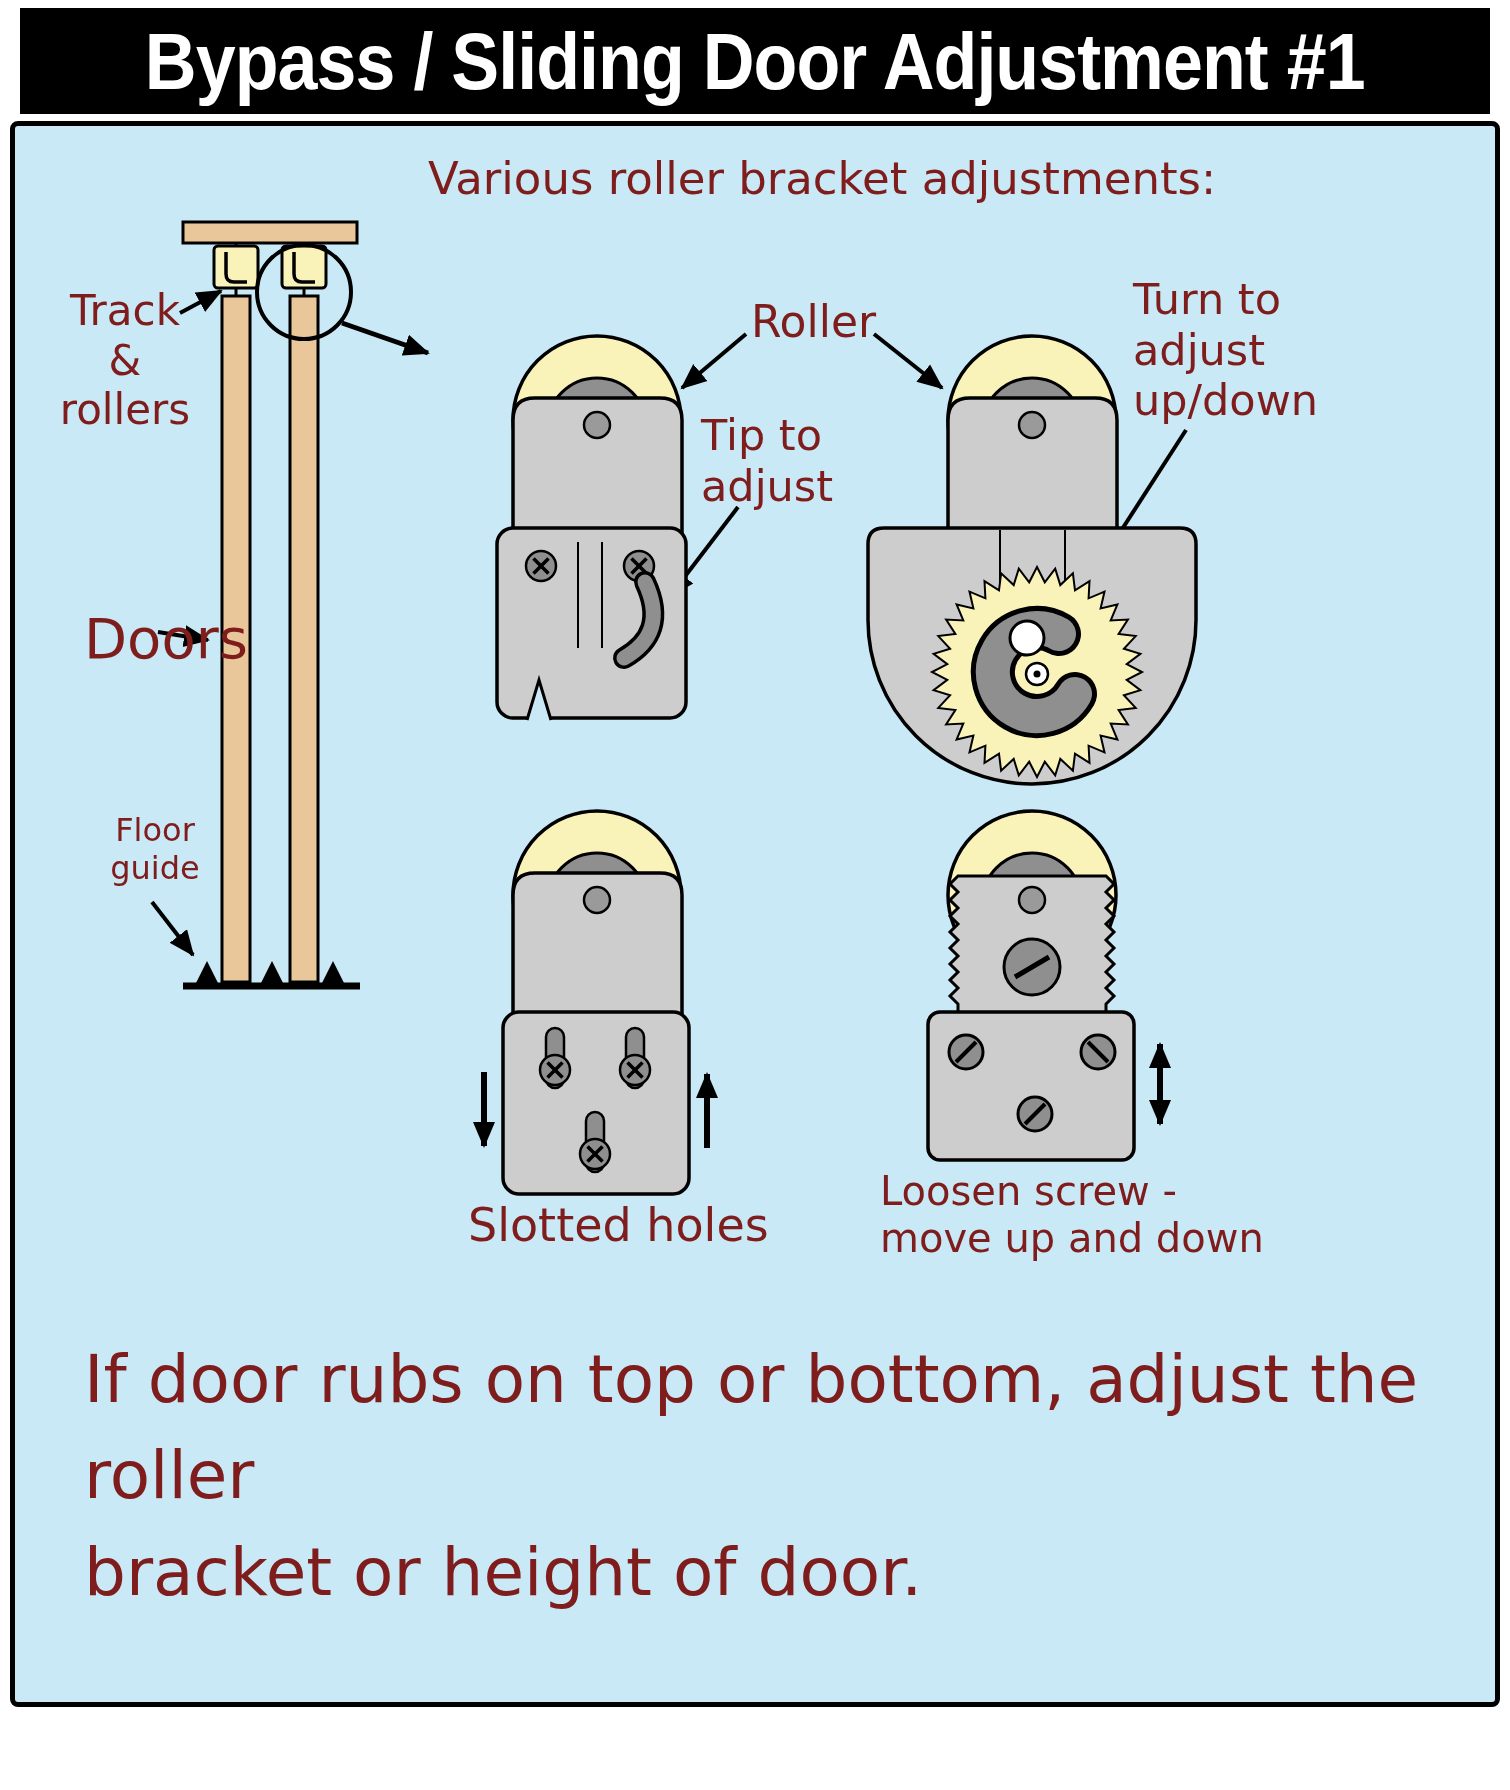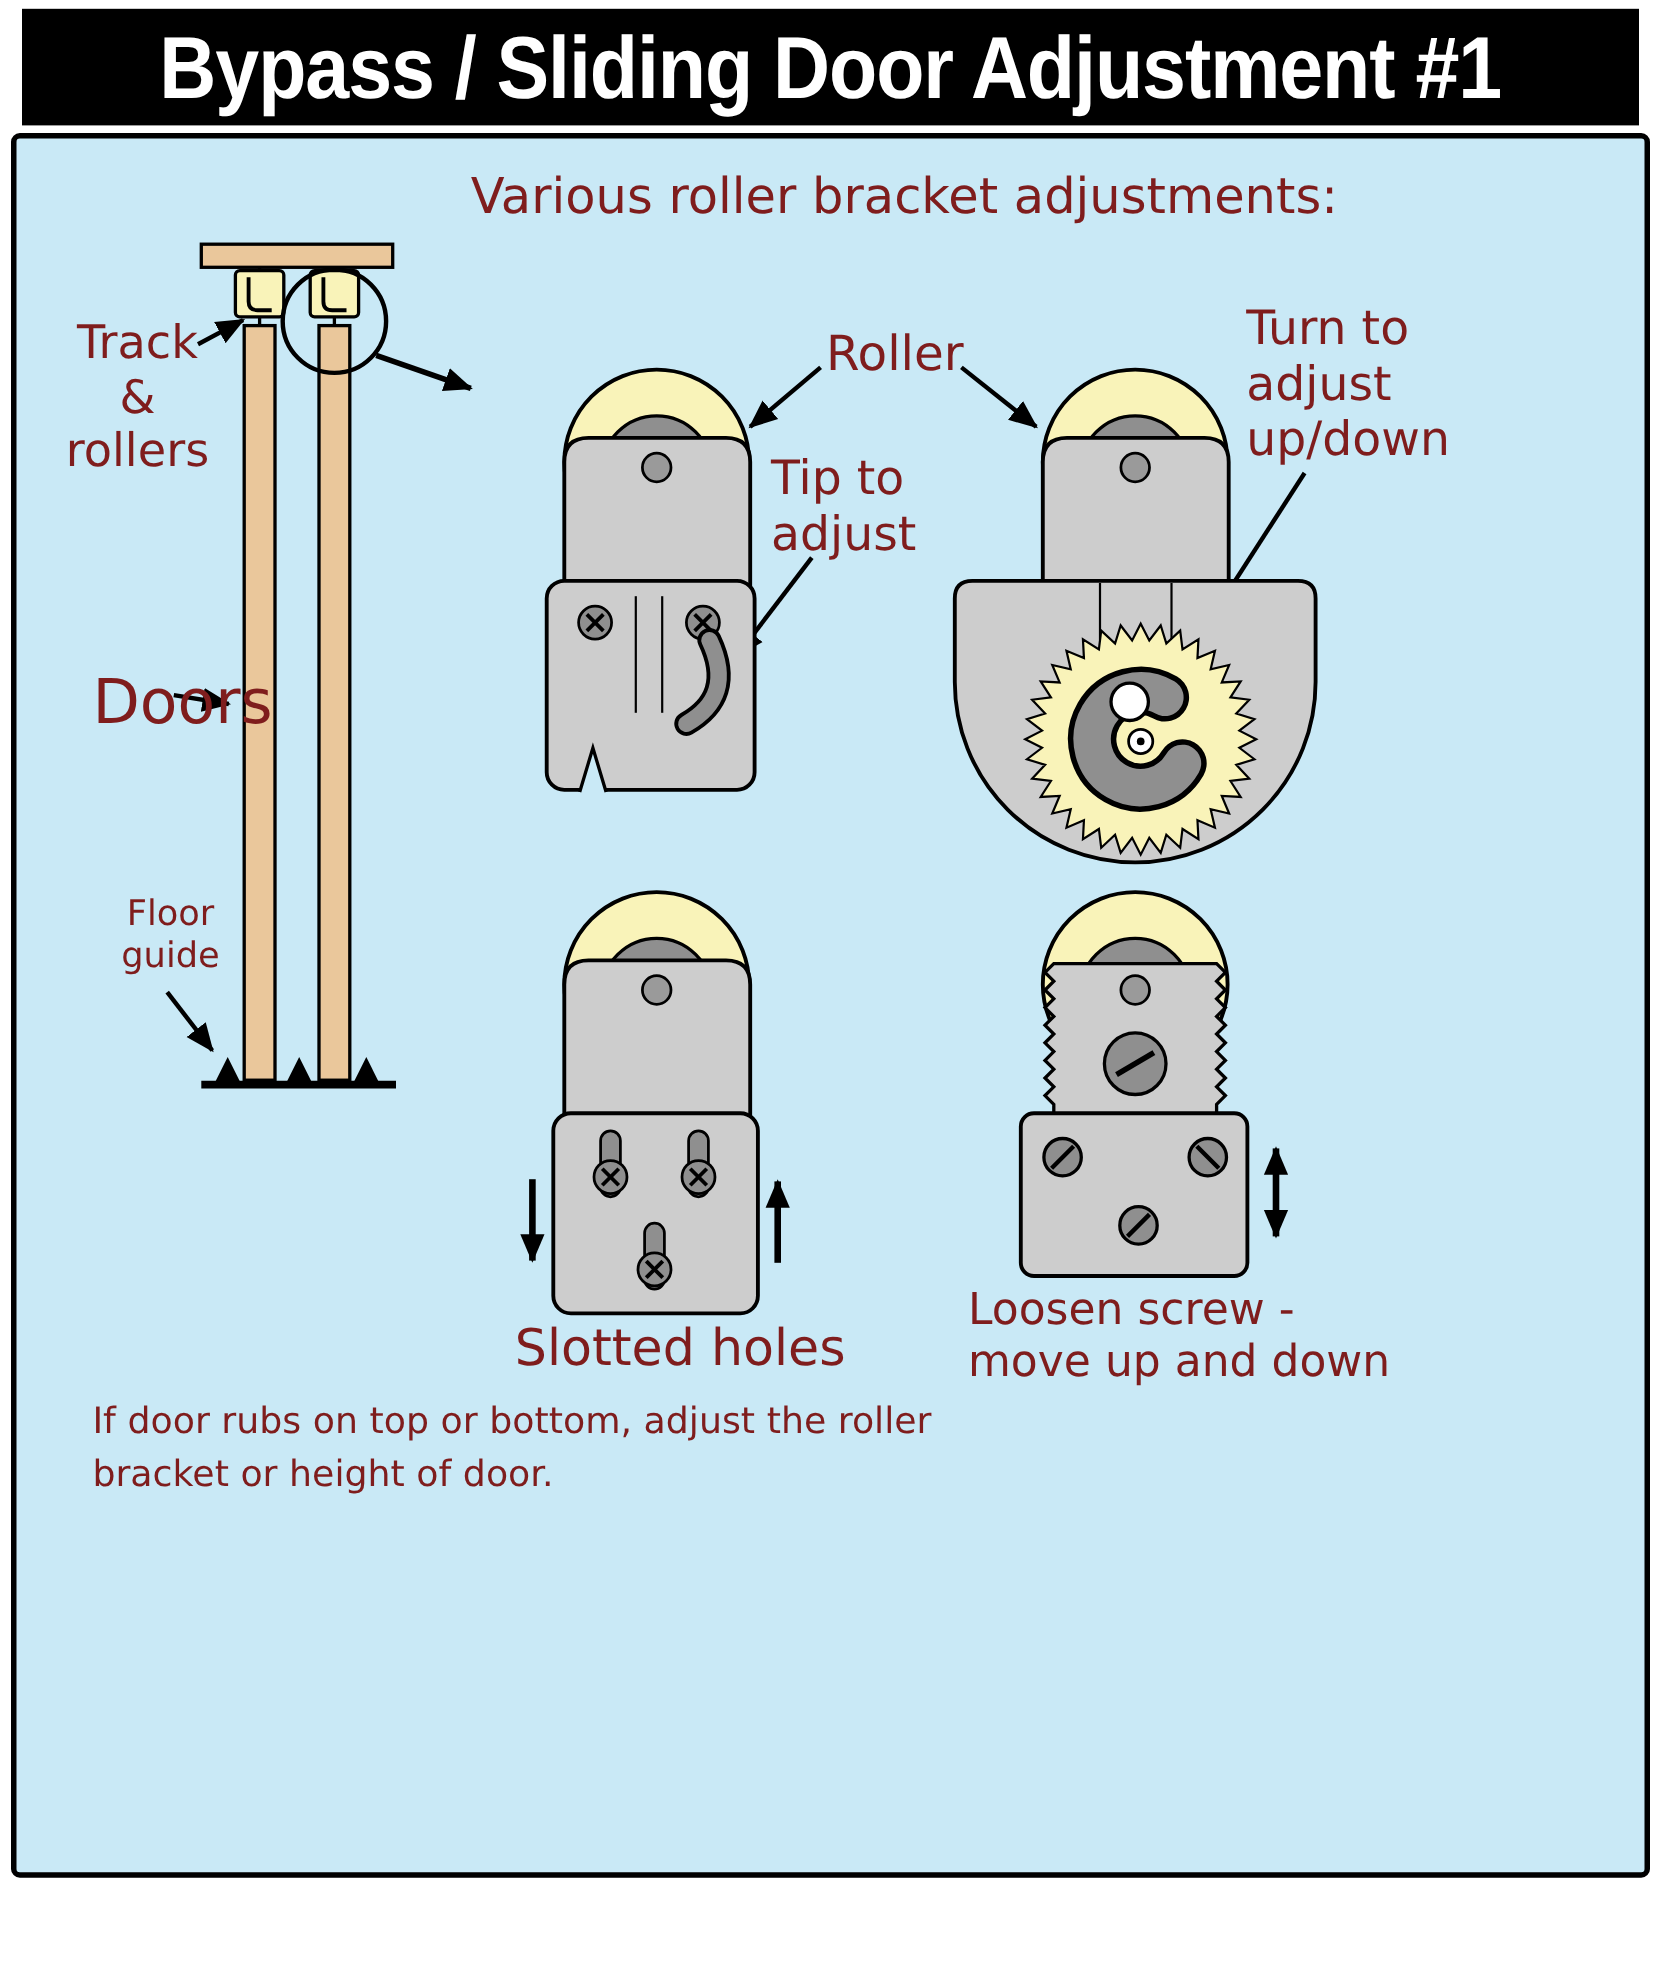--- a/index.html
+++ b/index.html
@@ -20,21 +20,21 @@
   .label { position:absolute; color:#7f1d1d; white-space:pre-line; line-height:1.18; }
   .subtitle       { left:428px;  top:152px;  font-size:45px; }
   .track-label    { left:40px;   top:286px;  width:170px; text-align:center; font-size:42px; }
   .doors-label    { left:38px;   top:606px;  font-size:56px;margin-left:46px; }
   .floor-label    { left:80px;   top:812px;  width:150px; text-align:center; font-size:32px; }
   .roller-label   { left:751px;  top:296px;  font-size:44px; }
   .tip-label      { left:701px;  top:410px;  font-size:43px; }
   .turn-label     { left:1133px; top:274px;  font-size:43px; }
   .slotted-label  { left:468px;  top:1198px; font-size:46px; }
   .loosen-label   { left:880px;  top:1168px; font-size:40px; }
-  .note-label     { left:84px;   top:1268px; font-size:33px; line-height:1.46; }
+  .note-label     { left:84px;   top:1332px; font-size:66px; line-height:1.46; }
   .copyright      { right:22px;  top:1480px; font-size:35px; }
   .code-label     { left:24px;   top:1714px; font-size:48px; letter-spacing:7px; }
 </style>
 </head>
 <body>
 
 <div class="page">
 
   <div class="panel"></div>
 

